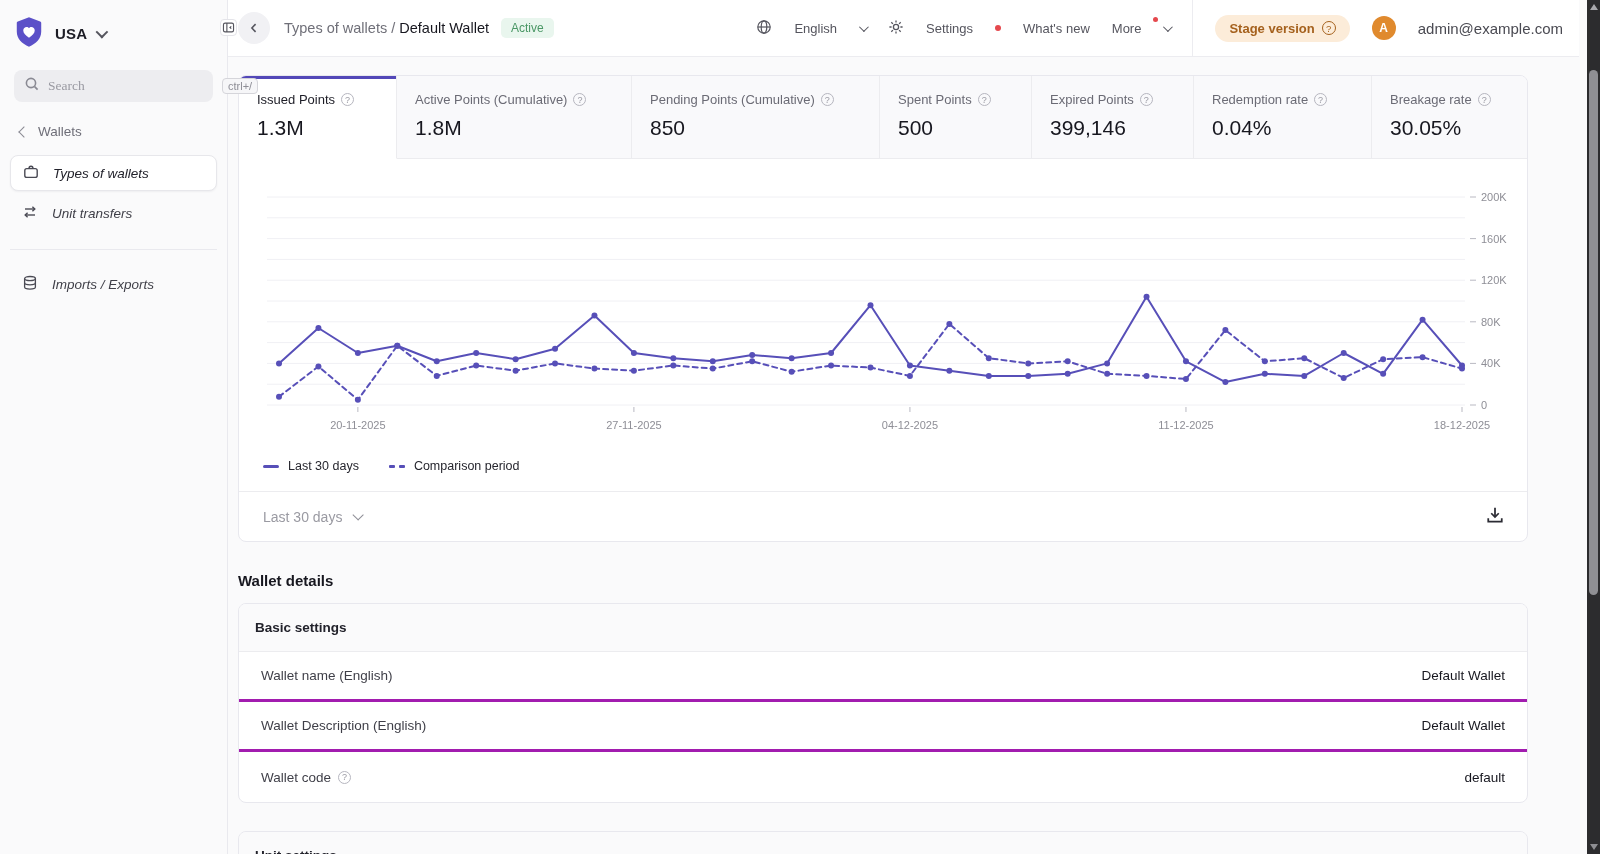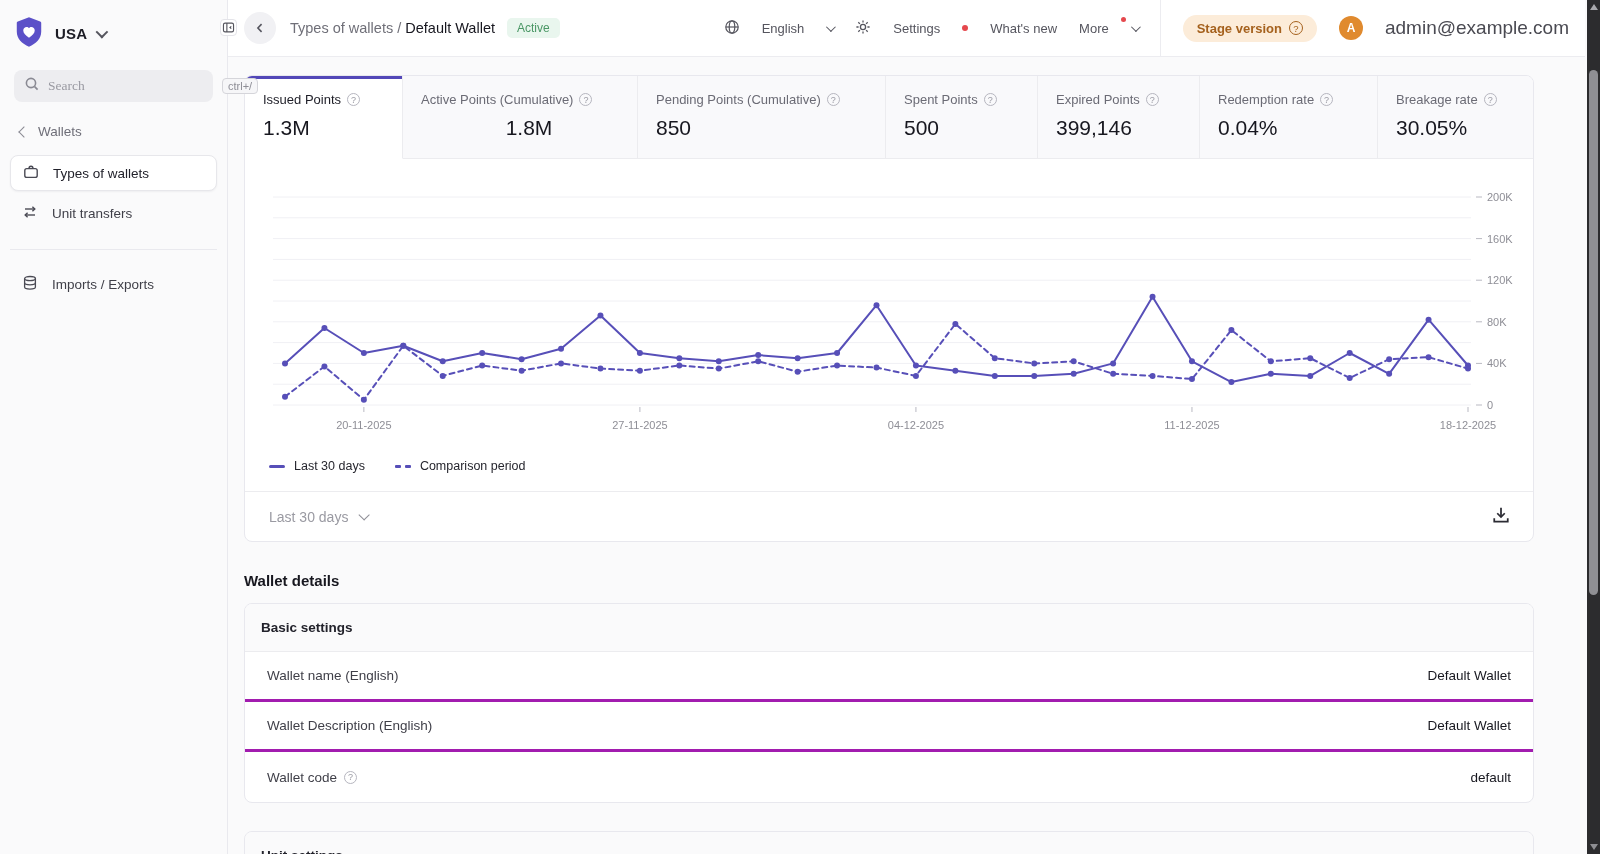--- a/index.html
+++ b/index.html
@@ -20,28 +20,28 @@
     font-size:13.5px; color:#737373; font-family:Liberation Serif, serif; }
   .searchbox input::placeholder { color:#9a9aa2; }
   .kbd { font-size:11px; color:#8e8e96; border:1px solid #d5d5da; border-radius:4px;
     padding:1px 5px; background:#f6f6f8; }
   .backlink { display:flex; align-items:center; gap:10px; margin:22px 0 0 20px;
     font-size:13.5px; color:#6e6e78; cursor:pointer; }
   .chev-left { display:inline-block; width:8px; height:8px; border-left:1.8px solid #8a8a93;
     border-bottom:1.8px solid #8a8a93; transform:rotate(45deg); }
   .nav { padding:16px 10px 0 10px; }
   .nav-item { display:flex; align-items:center; gap:14px; height:36px; padding:0 12px;
-    border-radius:8px; font-size:13.5px; color:#3f3f48; cursor:pointer; margin-bottom:4px; }
+    border-radius:8px; font-size:13.5px; color:#3f3f48; cursor:pointer; margin-bottom:4px;font-style:italic; }
   .nav-item.active { background:#fff; border:1px solid #e7e7eb;
     box-shadow:0 1px 2px rgba(20,20,40,.05); color:#22222b; font-weight:400; }
   .nav-item svg { flex:0 0 auto; stroke:#4a4a54; }
   .nav-divider { height:1px; background:#e9e9ee; margin:18px 0 16px 0; }
 
   
-  .main { position:absolute; left:226px; top:0; width:1359px; height:676px; }
+  .main { position:absolute; left:220px; top:0; width:1359px; height:676px; }
   .topbar { position:relative; height:57px; background:#fff; border-bottom:1px solid #ececf0;
     display:flex; align-items:center; padding:0 16px 0 18px; }
   .backbtn { width:32px; height:32px; border-radius:50%; background:#f1f1f4; border:none;
     display:flex; align-items:center; justify-content:center; cursor:pointer; }
   .crumb { margin-left:14px; font-size:14.5px; }
   .crumb .sec { color:#6f6f78; }
   .crumb .cur { color:#17171f; }
   .badge { margin-left:12px; background:#e9f6ee; color:#4a9765; font-size:12px;
     padding:3px 10px; border-radius:5px; }
   .topbar-right { margin-left:auto; display:flex; align-items:center; gap:22px; height:100%; }
@@ -53,30 +53,30 @@
   .more-wrap { position:relative; }
   .more-wrap .dot { position:absolute; top:-4px; right:12px; width:5px; height:5px; }
   .v-div { width:1px; height:57px; background:#ececf0; }
   .stage-pill { display:flex; align-items:center; gap:7px; background:#fcecd9; color:#a5611d;
     font-weight:700; font-size:13px; padding:6px 14px; border-radius:16px; cursor:pointer; }
   .q-circle { width:14px; height:14px; border:1.2px solid currentColor; border-radius:50%;
     font-size:9.5px; font-weight:400; display:inline-flex; align-items:center; justify-content:center; }
   .q-circle::after { content:"?"; }
   .avatar { width:24px; height:24px; border-radius:50%; background:#e2holders; background:#e08a2e; color:#fff;
     font-size:12px; font-weight:700; display:flex; align-items:center; justify-content:center; }
-  .email { font-size:19px; color:#4a4a52; }
+  .email { font-size:15px; color:#4a4a52; }
 
   
   .content { position:relative; width:1359px; height:797px; overflow:hidden; background:#fafafb; }
   .big-card { width:1290px; margin:18px 0 0 18px; background:#fff; border:1px solid #e8e8ee;
     border-radius:8px; overflow:hidden; }
   .tabs { display:flex; height:83px; background:#f9f9fb; }
   .tab { position:relative; padding:16px 0 0 18px; border-right:1px solid #ececef;
     border-bottom:1px solid #ececef; cursor:pointer; }
-  .tab:nth-child(1){ width:158px; } .tab:nth-child(2){ width:235px;text-align:center; }
+  .tab:nth-child(1){ width:158px; } .tab:nth-child(2){ width:235px; }
   .tab:nth-child(3){ width:248px; } .tab:nth-child(4){ width:152px; }
   .tab:nth-child(5){ width:162px; } .tab:nth-child(6){ width:178px; }
   .tab:nth-child(7){ flex:1; border-right:none; }
   .tab.active { background:#fff; border-bottom:1px solid transparent; }
   .tab.active::before { content:""; position:absolute; left:0; top:0; right:0; height:3px; background:#5348b8; }
   .tab-label { font-size:13px; color:#6b6b75; display:flex; align-items:center; gap:6px; }
   .tab.active .tab-label { color:#1d1d26; }
   .tab-value { margin-top:9px; font-size:21px; color:#17171f; }
   .help { width:13px; height:13px; border:1px solid #b6b6bf; border-radius:50%; color:#9a9aa3;
     font-size:9px; display:inline-flex; align-items:center; justify-content:center; flex:0 0 auto; }

